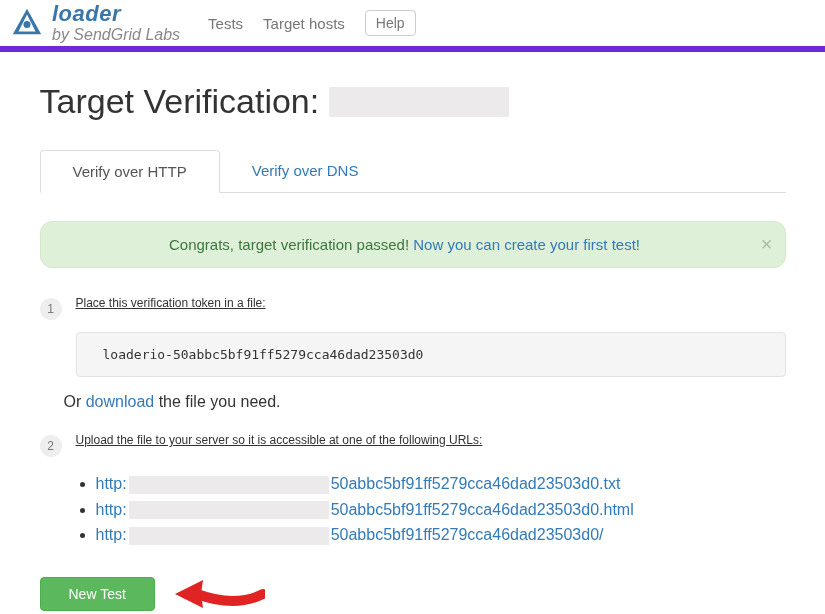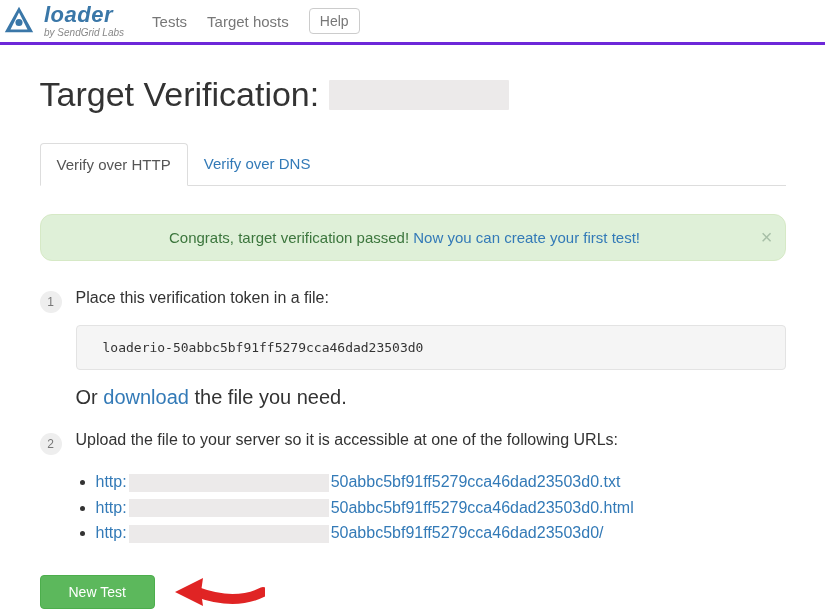--- a/index.html
+++ b/index.html
@@ -1,38 +1,38 @@
 <!DOCTYPE html>
 <html><head>
   <meta charset="utf-8">
   <style>
     * { box-sizing: border-box; margin: 0; padding: 0; }
     body { font-family: "Helvetica Neue", Helvetica, Arial, sans-serif; font-size: 14px; color: #333; background: #fff; }
     .navbar {
-      border-bottom: 3px solid #6d28d9;
+      border-bottom: 6px solid #6d28d9;
       background: #fff;
-      height: 45px;
+      height: 52px;
       display: flex;
       align-items: center;
-      padding: 0 2px;
+      padding: 0 10px;
     }
     .logo-wrap { display: flex; align-items: center; gap: 8px; margin-right: 28px; }
     .logo-icon { width: 34px; height: 34px; }
     .logo-text { display: flex; flex-direction: column; line-height: 1; }
     .logo-title { color: #3a77a8; font-style: italic; font-weight: 700; font-size: 22px; letter-spacing: 0.5px; }
-    .logo-sub { color: #888; font-size: 10px; font-style: italic; margin-top: 2px; }
+    .logo-sub { color: #888; font-size: 16px; font-style: italic; margin-top: 2px; }
     .nav-links { display: flex; align-items: center; gap: 20px; }
     .nav-link { color: #777; font-size: 15px; text-decoration: none; cursor: pointer; }
     .nav-link.boxed { border: 1px solid #ccc; border-radius: 4px; padding: 4px 10px; font-size: 14px; }
     .container { max-width: 790px; margin: 0 auto; padding: 30px 22px 40px; }
     h1 { font-weight: 300; font-size: 34px; color: #333; margin-bottom: 28px; display: flex; align-items: center; gap: 6px; }
     .redacted-domain { display: inline-block; width: 180px; height: 30px; background: #eceaea; vertical-align: middle; margin: 0 4px; border-radius: 1px; }
     .tabs { border-bottom: 1px solid #ddd; display: flex; }
     .tab {
-      padding: 12px 16px;
+      padding: 12px 32px;
       font-size: 15px;
       cursor: pointer;
       color: #337ab7;
       position: relative;
       top: 1px;
       text-align: center;
     }
     .tab.active {
       border: 1px solid #ddd;
       border-bottom: 1px solid #fff;
@@ -57,27 +57,27 @@
       position: absolute; right: 12px; top: 12px;
       color: #a7bfa7; font-size: 20px; cursor: pointer; line-height: 1;
     }
     .step { display: flex; gap: 14px; margin-bottom: 12px; }
     .step-num {
       width: 22px; height: 22px; border-radius: 50%;
       background: #eee; color: #777;
       display: flex; align-items: center; justify-content: center;
       font-size: 12px; flex-shrink: 0; margin-top: 2px;
     }
-    .step-body { flex: 1; font-size: 16px; color: #333; }
+    .step-body { flex: 1; font-size: 12px; color: #333; text-decoration: underline; }
     .token-box {
       background: #f5f5f5; border: 1px solid #e3e3e3; border-radius: 4px;
       padding: 14px 26px; font-family: Menlo, Monaco, Consolas, monospace;
       font-size: 13px; color: #333; margin: 3px 0 16px 36px;
     }
-    .or-line { margin-left: 36px; font-size: 20px; color: #333; margin-bottom: 22px; }
+    .or-line { margin-left: 24px; font-size: 16px; color: #333; margin-bottom: 22px; }
     .or-line a { color: #337ab7; text-decoration: none; cursor: pointer; }
     .url-list { margin: 14px 0 26px 36px; }
     .url-list li { margin-left: 20px; font-size: 16px; color: #333; line-height: 1.6; list-style: disc; }
     .url-list li .proto { color: #337ab7; }
     .url-list li .redact { display: inline-block; width: 200px; height: 18px; background: #eceaea; vertical-align: middle; margin: 0 2px; }
     .url-list li .fname { color: #337ab7; }
     .btn-new {
       display: inline-block; background: #5cb85c; color: #fff;
       border: 1px solid #4cae4c; border-radius: 4px;
       padding: 8px 28px; font-size: 14px; cursor: pointer;

